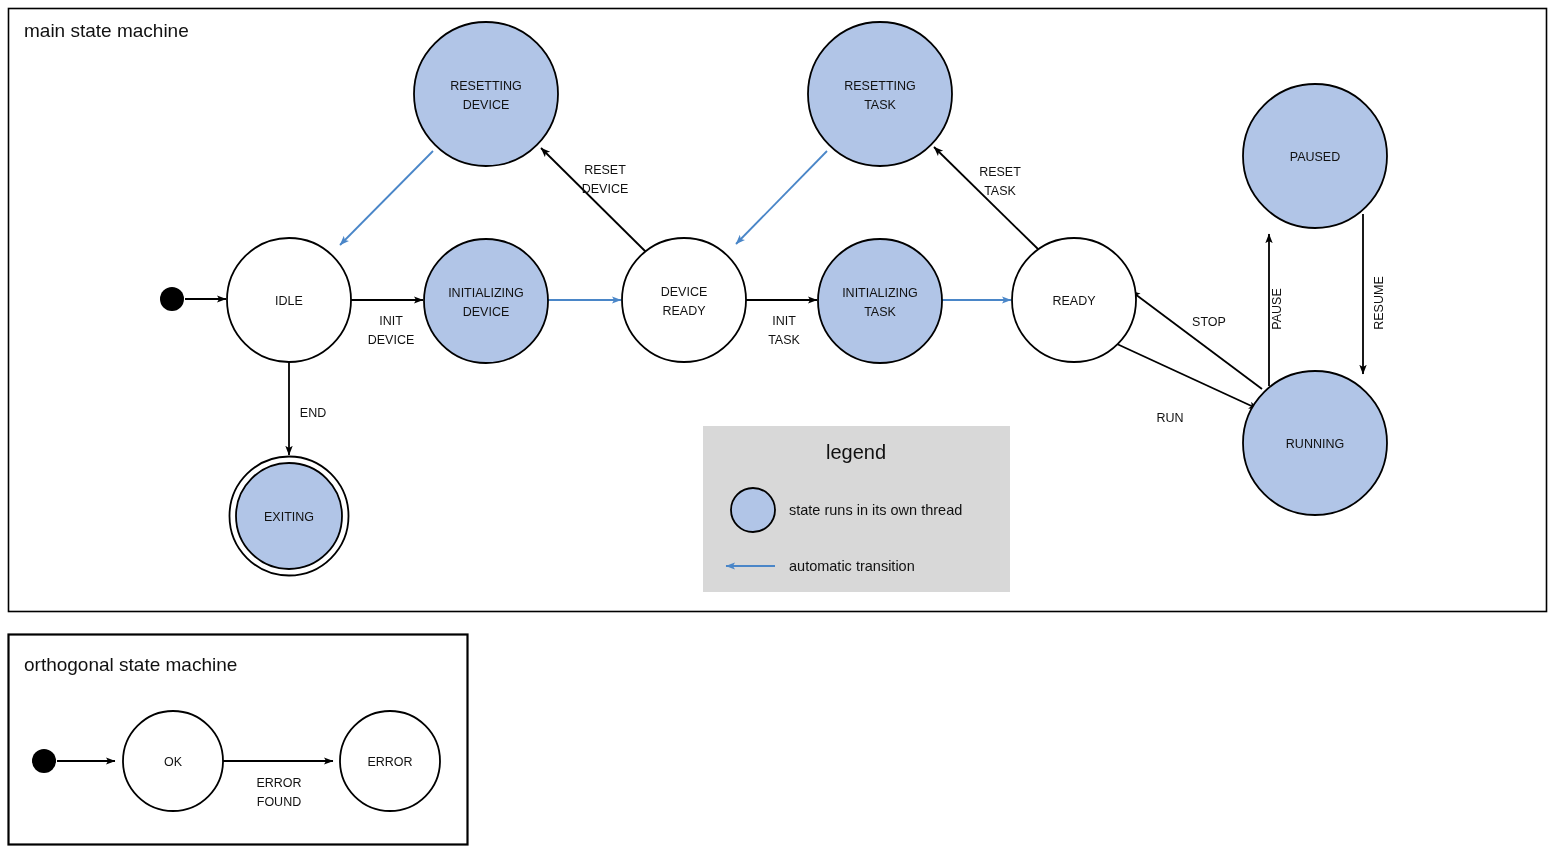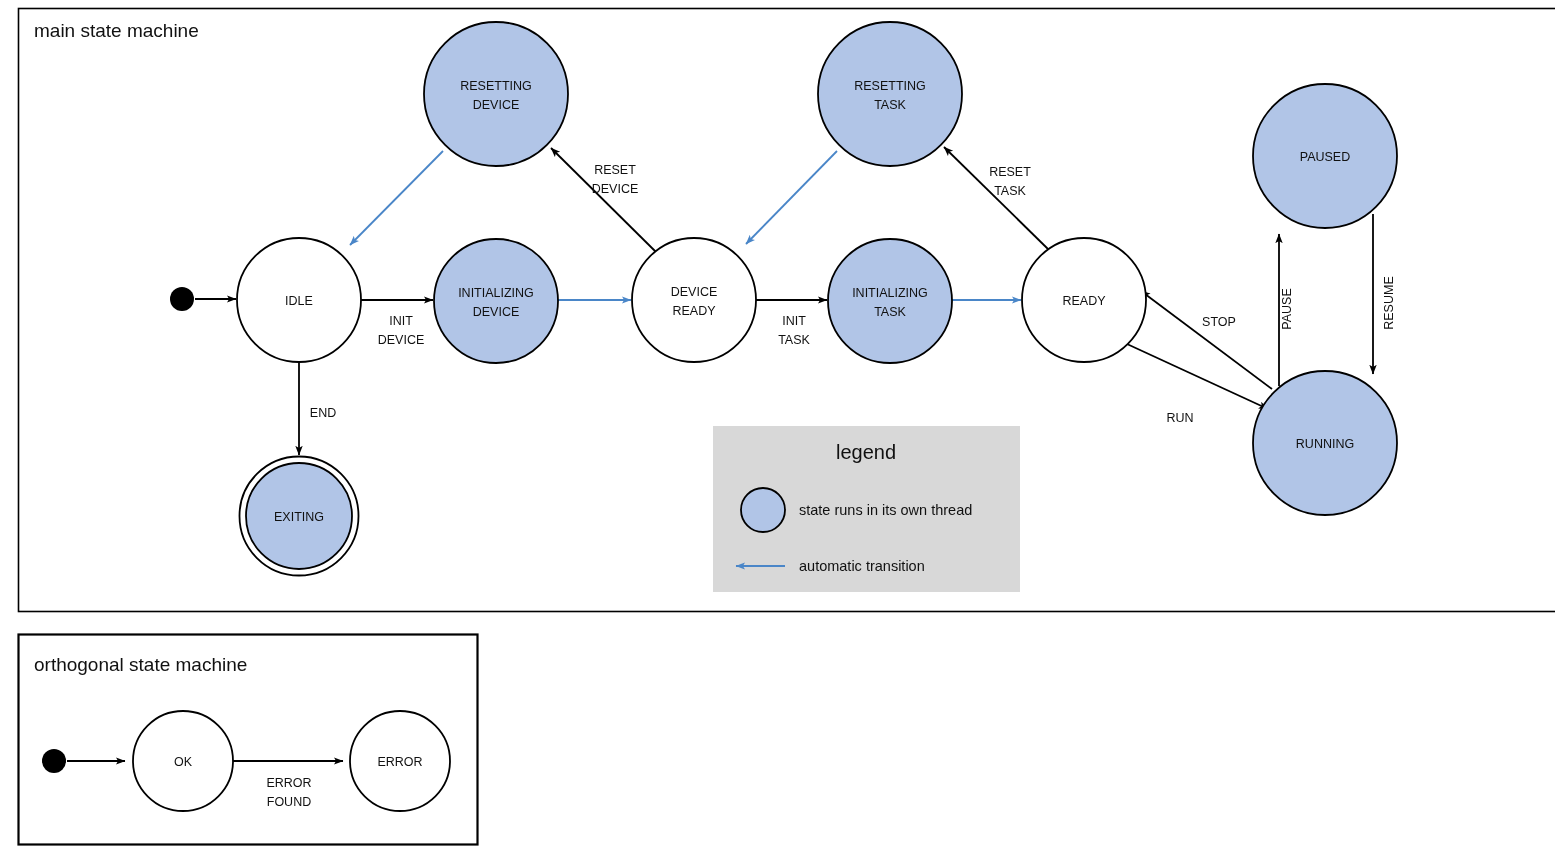--- a/index.html
+++ b/index.html
@@ -1,21 +1,21 @@
 <!DOCTYPE html>
 <html><head>
 <meta charset="utf-8">
 <style>
   html,body{margin:0;padding:0;background:#ffffff;}
   body{
     width:1555px;height:852px;
     font-family:"Liberation Sans","DejaVu Sans",sans-serif;
     overflow:hidden;position:relative;
   }
-  #stage{position:absolute;left:10px;top:0;width:1263px;height:852px;text-align:center;}
+  #stage{position:absolute;left:0;top:0;width:1263px;height:852px;text-align:center;}
   svg{display:block;}
   .box-title{font-size:19px;fill:#111111;}
   .state-label{font-size:12.5px;fill:#111111;text-anchor:middle;}
   .edge-label{font-size:12.5px;fill:#111111;text-anchor:middle;}
   .legend-title{font-size:20px;fill:#111111;text-anchor:middle;}
   .legend-text{font-size:14.5px;fill:#111111;}
 </style>
 </head>
 <body>
 

